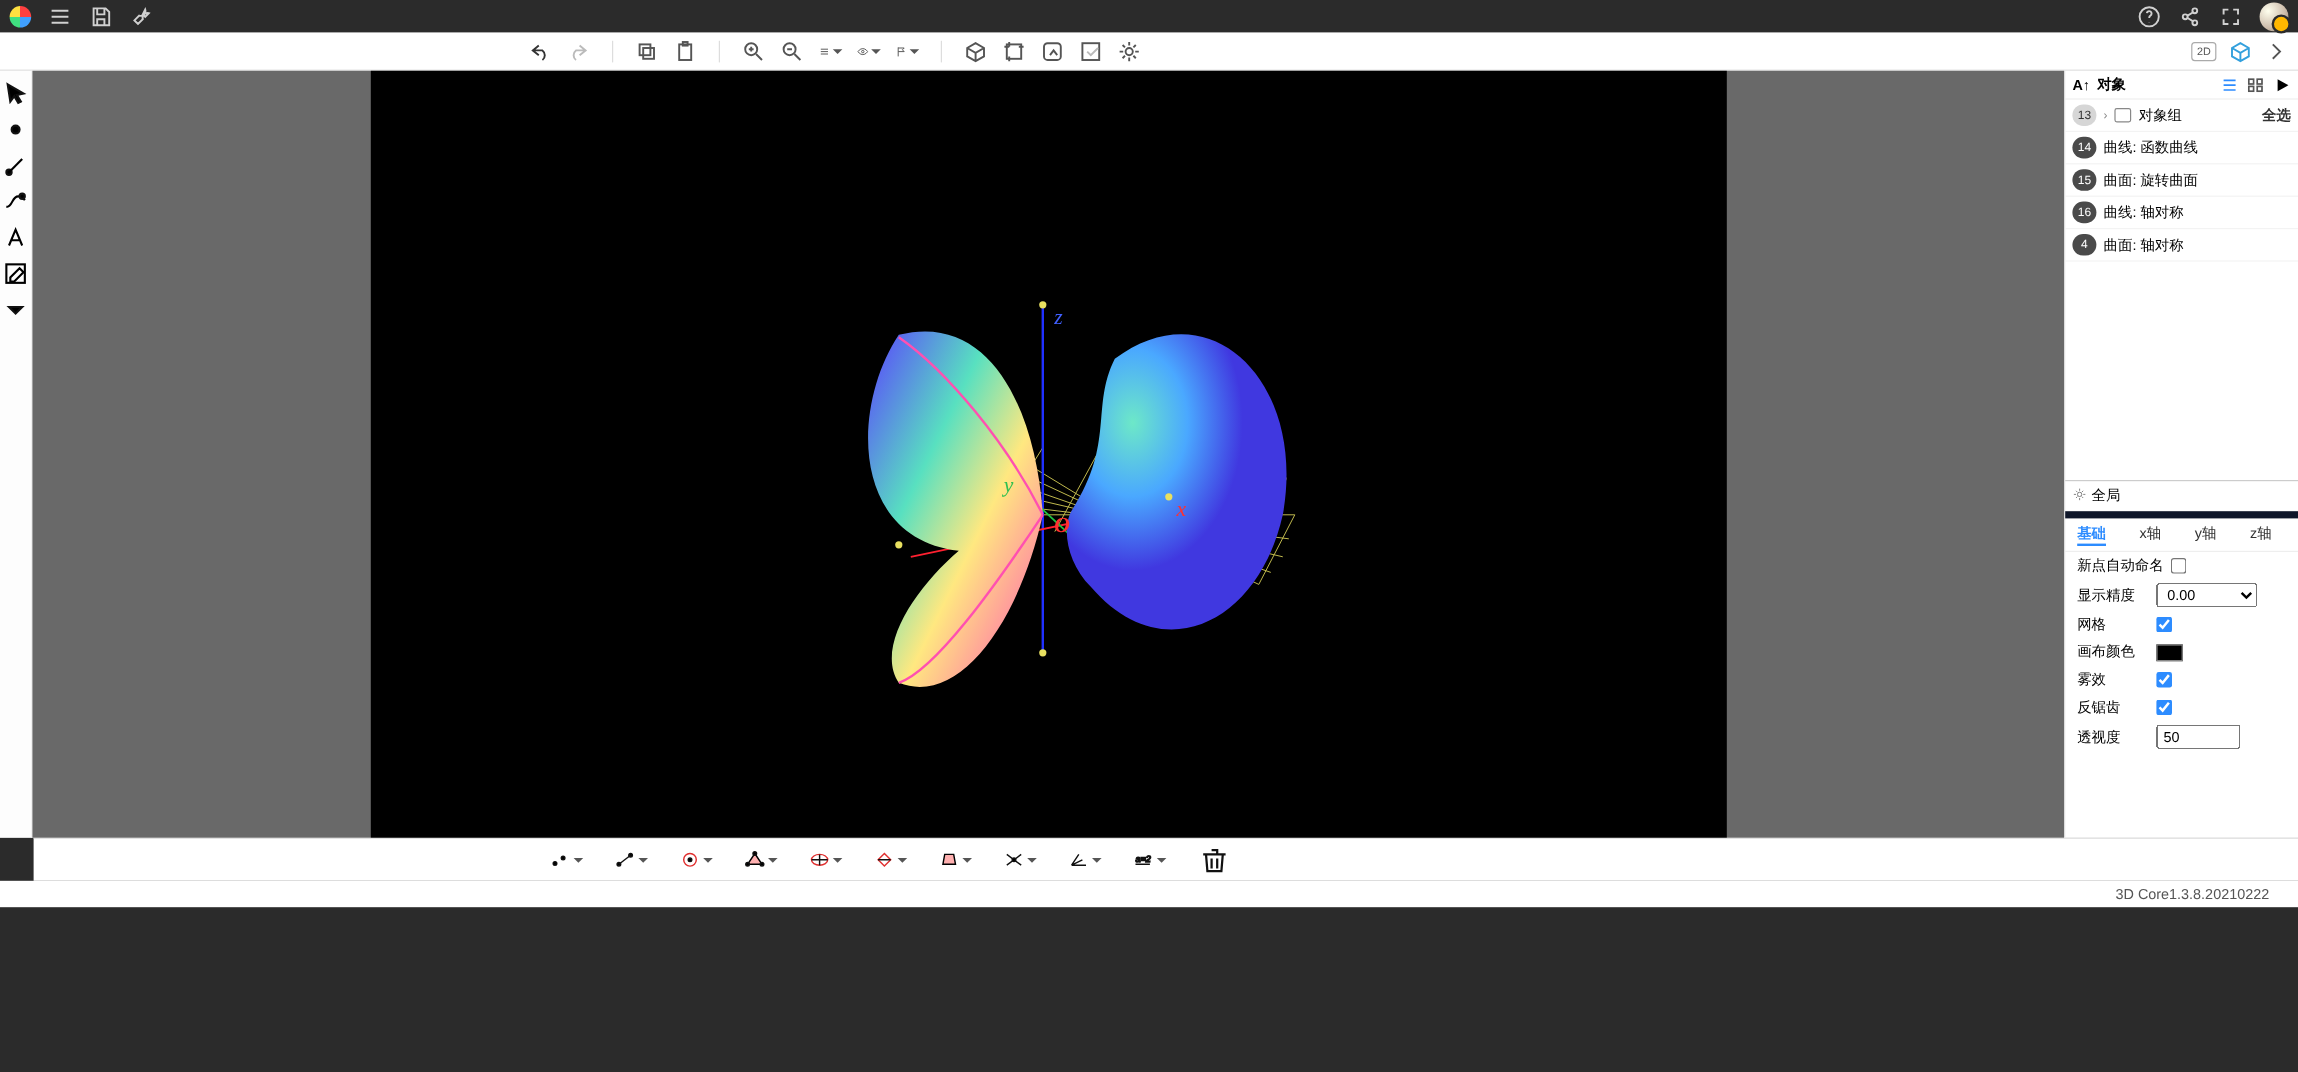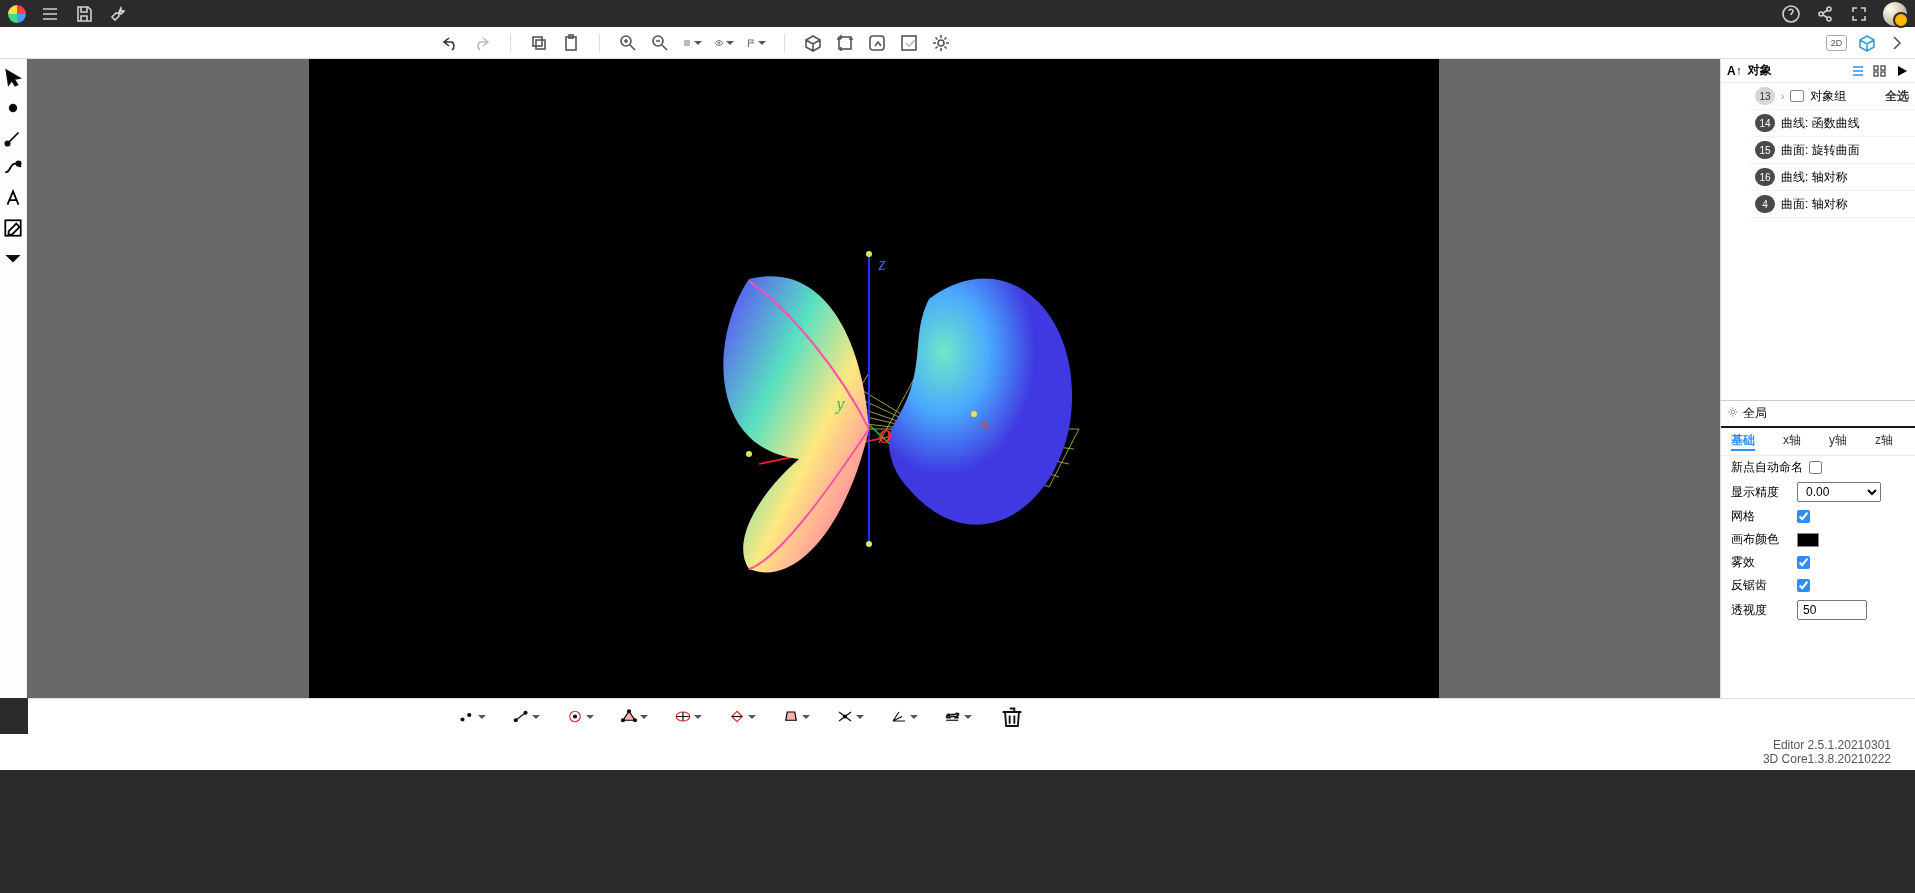--- a/index.html
+++ b/index.html
@@ -31,23 +31,23 @@
 .obj-header .rt { margin-left: auto; display: flex; gap: 8px; }
 .obj-header .rt .mini { width: 14px; height: 14px; cursor: pointer; }
 .obj-header .rt .mini.active svg { stroke: #2d8cff; fill: #2d8cff; }
 .obj-header .rt .mini svg { stroke: #555; fill: none; stroke-width: 1.4; }
 .obj-row { display: flex; align-items: center; padding: 4px 6px; font-size: 12px; border-bottom: 1px solid #f3f3f3; gap: 6px; cursor: pointer; }
 .obj-row .num { width: 20px; height: 18px; border-radius: 9px; background: #4a4a4a; color: #fff; font-size: 10px; display: flex; align-items: center; justify-content: center; }
 .obj-row.first .num { background: #d6d6d6; color: #333; }
 .obj-row .arrow { color: #888; font-size: 10px; }
 .obj-row .folder { width: 14px; height: 12px; border: 1px solid #888; border-radius: 2px; }
 .obj-row .sel-all { margin-left: auto; color: #333; font-weight: bold; }
-.obj-list { flex: 0 0 317px; overflow: auto; padding-left: 28px; }
+.obj-list { flex: 0 0 317px; overflow: auto; }
 .global-panel { border-top: 1px solid #ccc; flex: 1; font-size: 12px; }
-.global-panel .gp-head { display: flex; align-items: center; padding: 4px 6px; border-bottom: 2px solid #0f172a; gap: 4px; justify-content: flex-end; }
+.global-panel .gp-head { display: flex; align-items: center; padding: 4px 6px; border-bottom: 6px solid #0f172a; gap: 4px; justify-content: flex-end; }
 .global-panel .gp-head .rt { margin-left: auto; display: flex; gap: 6px; }
 .global-panel .tabs { display: flex; padding: 4px 10px; gap: 28px; border-bottom: 1px solid #eee; }
 .global-panel .tabs .tab { font-size: 12px; cursor: pointer; color: #333; }
 .global-panel .tabs .tab.active { color: #2d8cff; border-bottom: 2px solid #2d8cff; font-weight: bold; }
 .prop-row { display: flex; align-items: center; padding: 3px 10px; gap: 6px; }
 .prop-row .lbl { min-width: 60px; text-align: left; }
 .prop-row input[type=checkbox] { accent-color: #2d8cff; }
 .prop-row select, .prop-row input[type=text] { font-size: 12px; padding: 1px 4px; }
 .prop-row .swatch { width: 22px; height: 14px; background: #000; border: 1px solid #888; }
 .bottom-bar { height: 36px; background: #fff; border-top: 1px solid #ddd; display: flex; align-items: center; padding-left: 430px; gap: 26px; margin-left: 28px; }
@@ -460,15 +460,14 @@
     </div>
   <div class="icon-btn">
       <svg viewBox="0 0 24 20">
         <path d="M6 6h12l-1 12H7zM4 6h16M10 3h4v3"></path>
         <path d="M10 9v7M14 9v7"></path>
       </svg>
     </div>
 </div>
 
 <div class="footer">
-  <div>Editor 2.5.1.20210301</div>
   <div>3D Core1.3.8.20210222</div>
 </div>
 
 </body></html>

